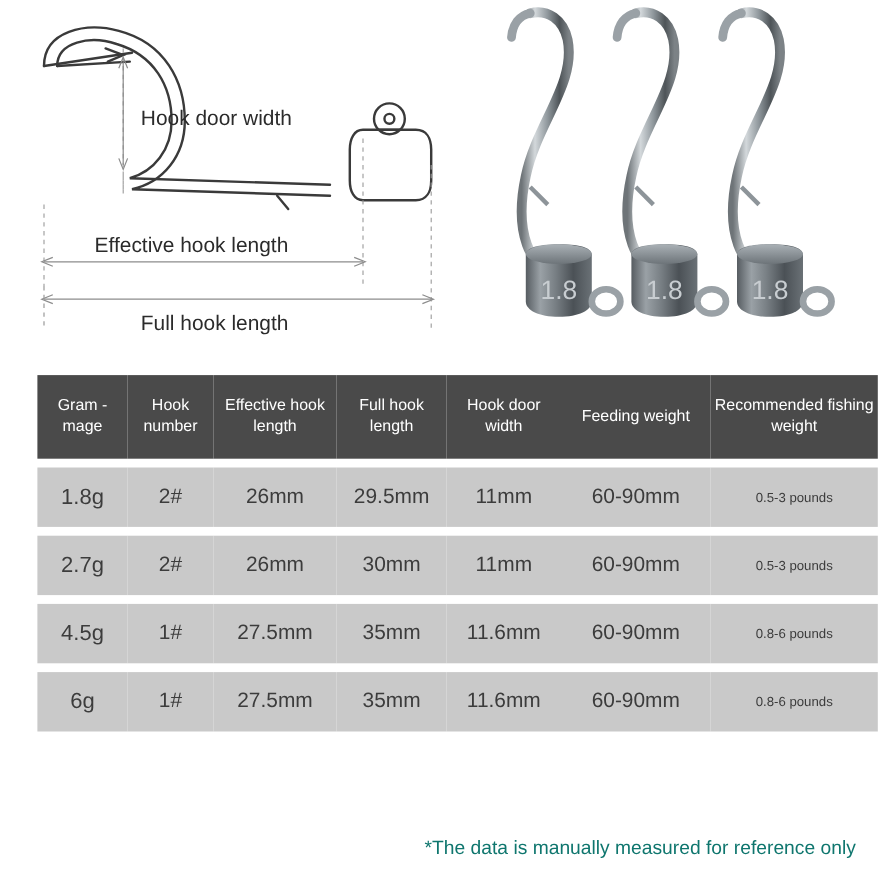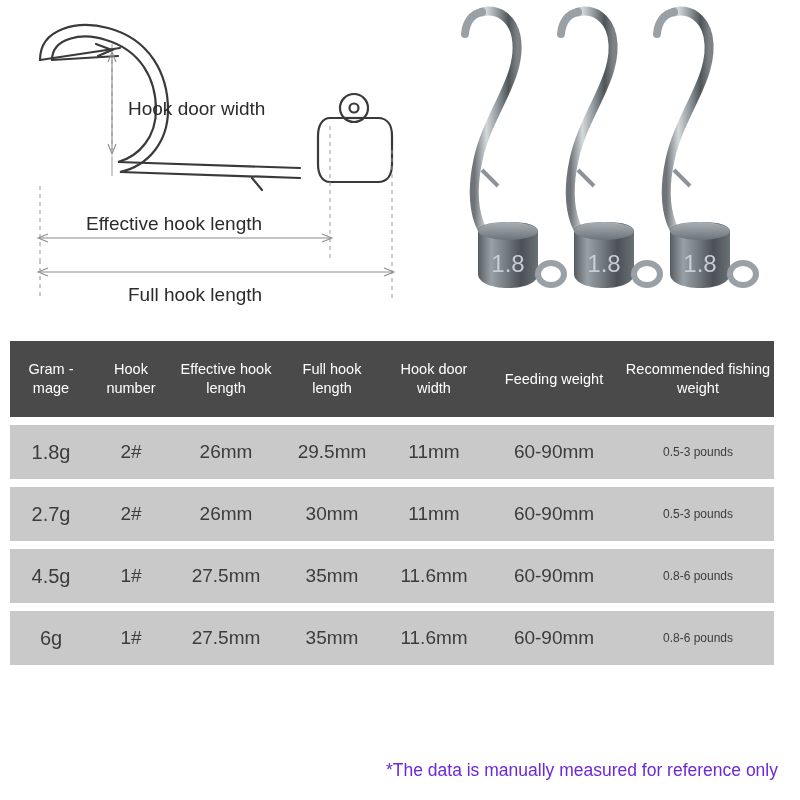--- a/index.html
+++ b/index.html
@@ -36,21 +36,21 @@
     white-space: nowrap;
     font-family: "Liberation Sans", sans-serif;
   }
   #label-door   { left: 128px; top: 98px; }
   #label-eff    { left: 86px;  top: 213px; }
   #label-full   { left: 128px; top: 284px; }
 
   
   #table-wrap {
     position: absolute;
-    left: 10px;
+    left: 34px;
     top: 333px;
     width: 704px;
   }
   table {
     border-collapse: separate;
     border-spacing: 0 8px;
     width: 764px;
     table-layout: fixed;
   }
   thead tr th {
@@ -75,21 +75,21 @@
     vertical-align: middle;
   }
   tbody tr td.cell-gram { font-size: 20px; margin-left: 44px; }
   tbody tr td.cell-rec  { font-size: 12px; }
 
   #footnote {
     position: absolute;
     right: 22px;
     top: 760px;
     font-size: 17.5px;
-    color: #6d28d9;
+    color: #0f766e;
     white-space: nowrap;
     text-align: right;
   }
 </style>
 </head>
 <body>
 
 <div id="page">
 
   <div id="illustration">

